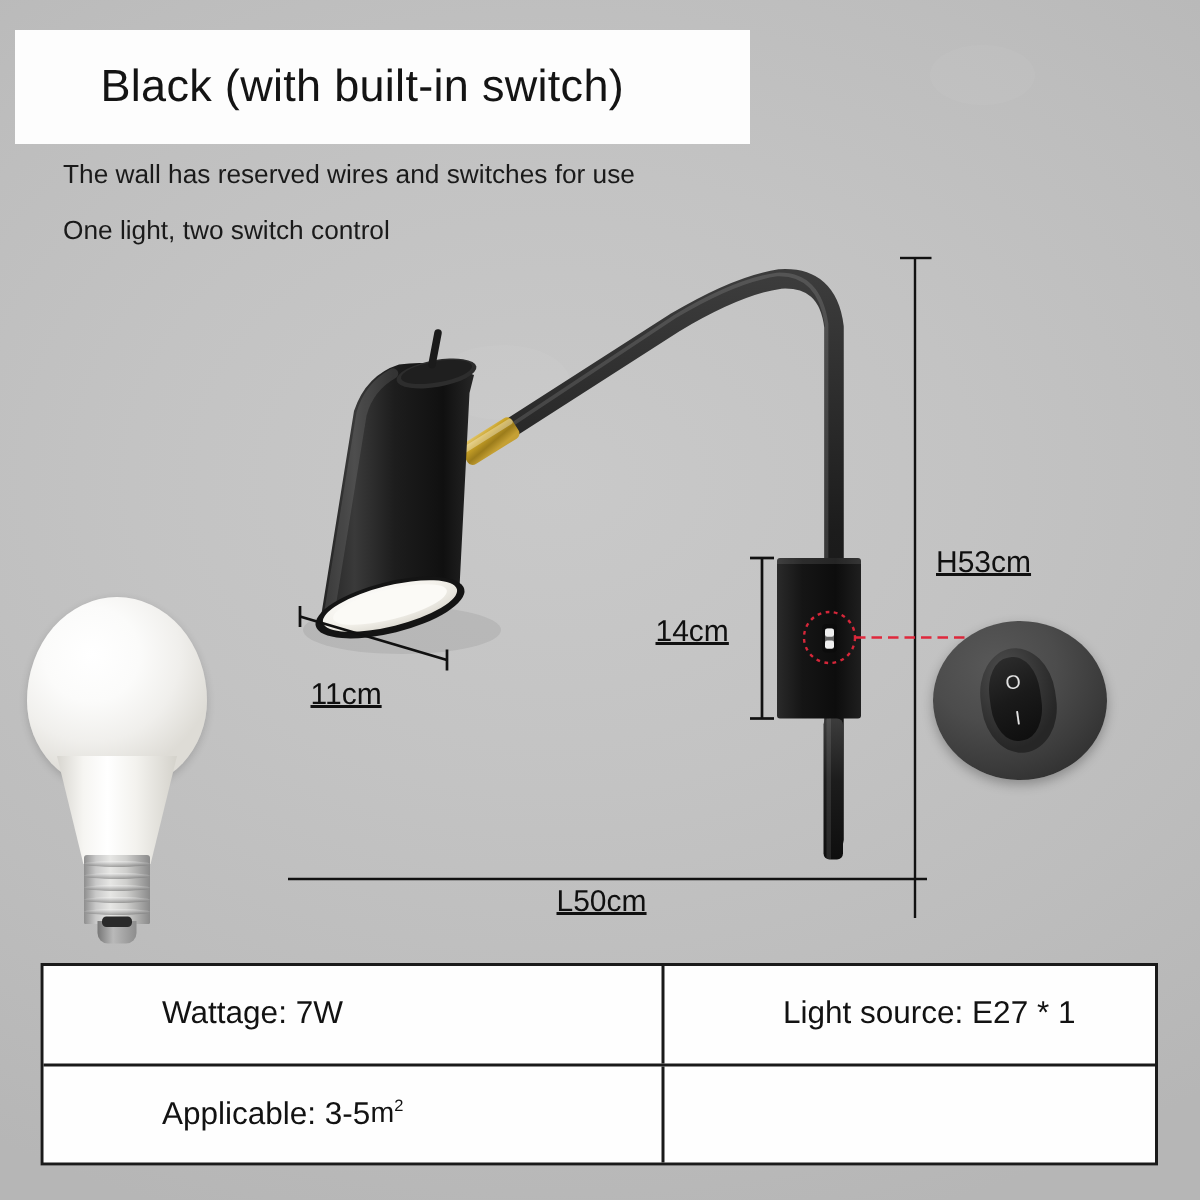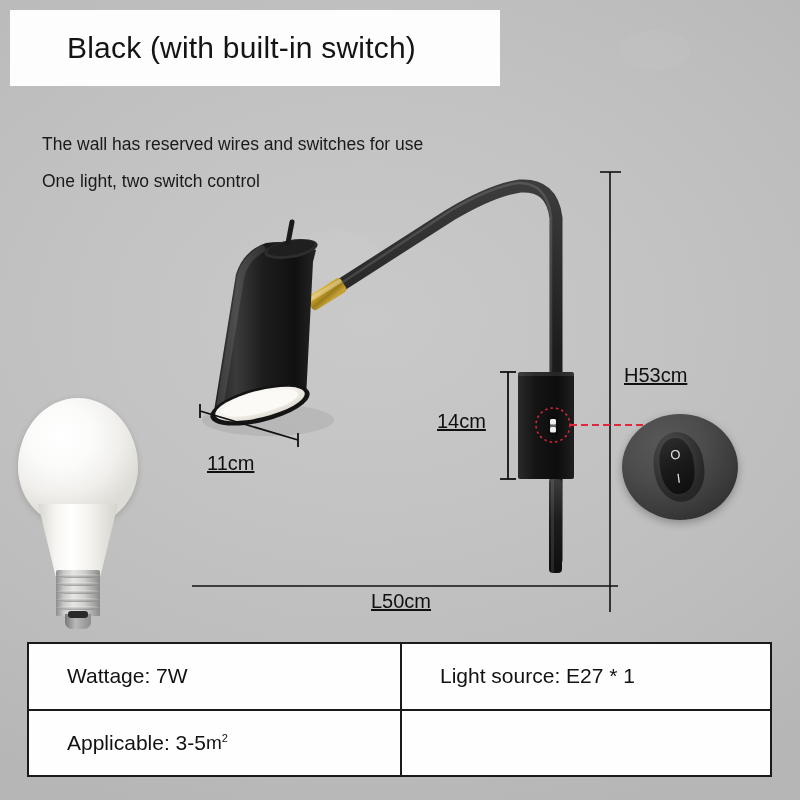--- a/index.html
+++ b/index.html
@@ -25,42 +25,41 @@
     position: absolute;
     border-radius: 50%;
     background: rgba(255,255,255,0.045);
     pointer-events: none;
   }
 
   
   #title-box {
     position: absolute;
     left: 10px;
-    top: 10px;
+    top: 20px;
     width: 490px;
     height: 76px;
     background: #fdfdfd;
     display: flex;
     align-items: center;
   }
   #title-text {
     font-size: 30px;
     letter-spacing: 0.2px;
     color: #141414;
     padding-left: 57px;
   }
 
   
   .subtitle {
     position: absolute;
     left: 42px;
     font-size: 17.5px;
     color: #1a1a1a;
     white-space: nowrap;
-    margin-top: 28px;
   }
   #subtitle-1 { top: 106px; }
   #subtitle-2 { top: 143px; text-align: center; }
 
   
   #bulb {
     position: absolute;
     left: 18px;
     top: 398px;
     width: 120px;
@@ -226,20 +225,21 @@
     border-bottom: 2px solid #1a1a1a;
   }
   .spec-cell {
     display: flex;
     align-items: center;
     padding: 0 4px 0 38px;
     box-sizing: border-box;
     font-size: 21px;
     color: #121212;
     line-height: 1.25;
+    margin-left: 41px;
   }
   .spec-cell.left  { width: 373px; border-right: 2px solid #1a1a1a; }
   .spec-cell.right { flex: 1; }
   .sup-m2 { font-size: 19px; }
   .sup-m2 sup { font-size: 11px; }
 </style>
 </head>
 <body>
 
 <div id="page">

